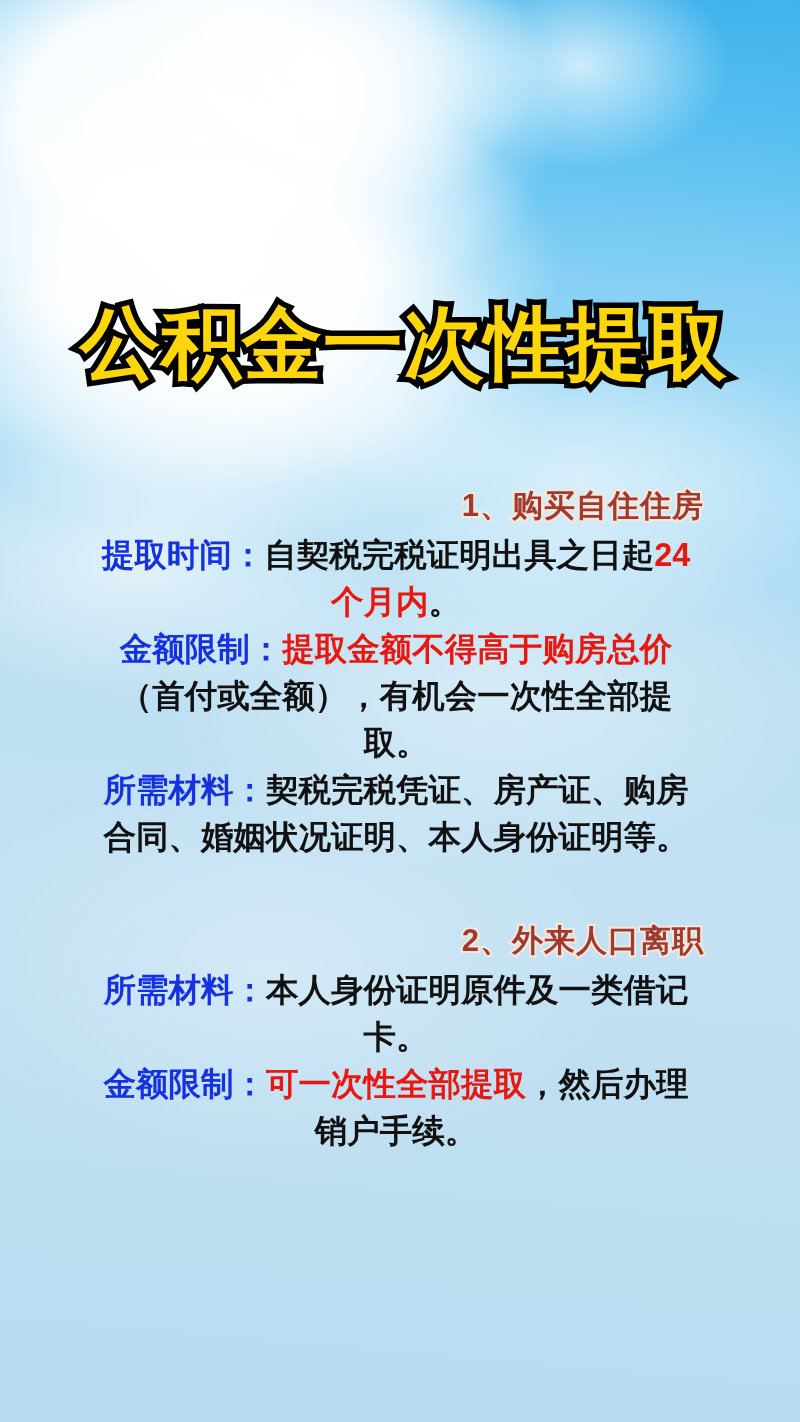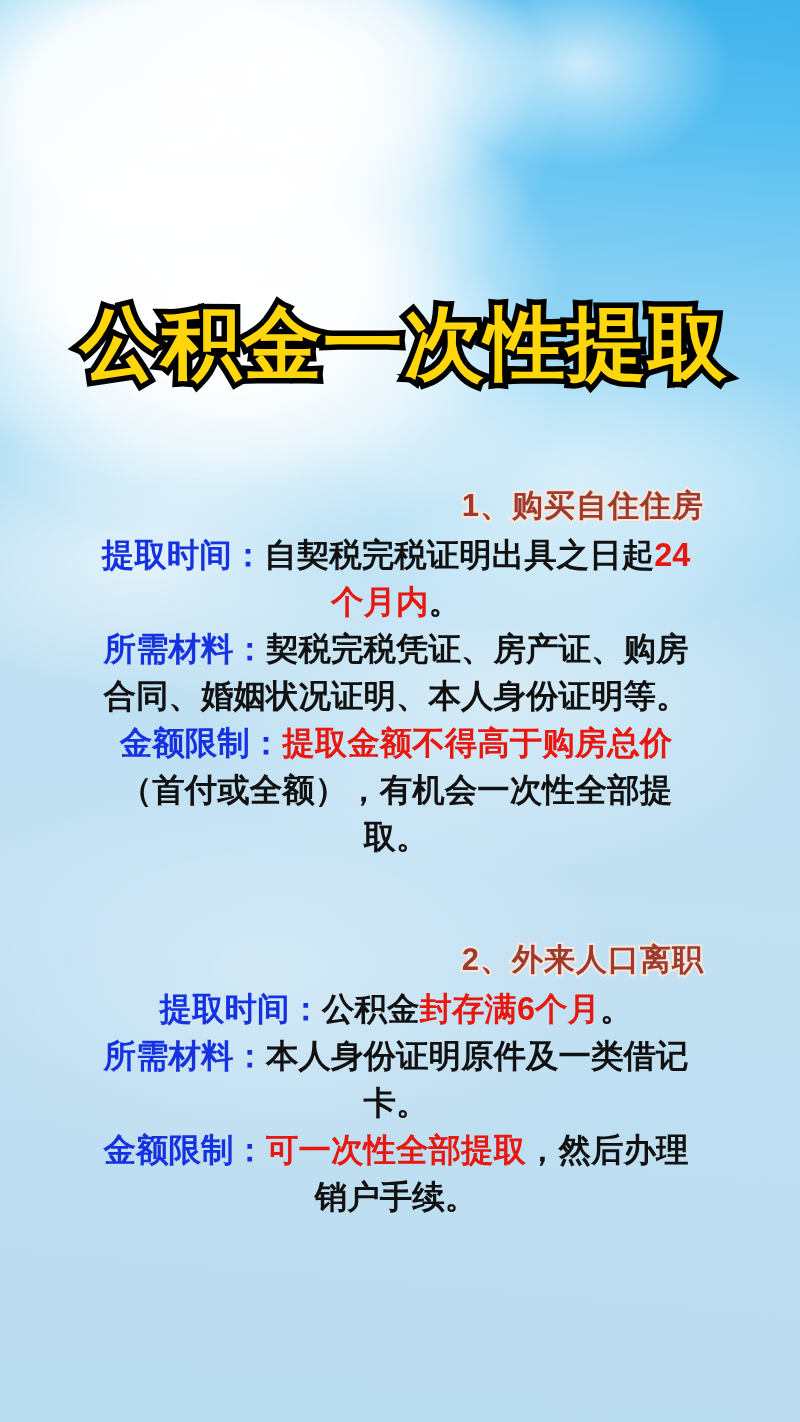--- a/index.html
+++ b/index.html
@@ -62,21 +62,21 @@
     white-space:nowrap;
   }
 
   
   #content{
     position:absolute;
     left:88px; top:486px;
     width:616px;
   }
   .section{ }
-  .section + .section{ margin-top:79px; }
+  .section + .section{ margin-top:60px; }
 
   .sec-head{
     font-size:31px;
     line-height:40px;
     font-weight:bold;
     color:#9E3B2E;
     -webkit-text-stroke:4px #F7E7DC;
     paint-order: stroke fill;
     letter-spacing:1px;
     margin-bottom:6px;
@@ -108,24 +108,23 @@
   <div class="cloud" id="cl6"></div>
   <div class="cloud" id="cl8"></div>
   <div class="cloud" id="cl9"></div>
 
   <div id="title">公积金一次性提取</div>
 
   <div id="content">
       <div class="section">
         <div class="sec-head">1、购买自住住房</div>
         <div class="field"><span class="lbl">提取时间：</span><span class="">自契税完税证明出具之日起</span><span class="hl">24个月内</span><span class="">。</span></div>
+        <div class="field"><span class="lbl">金额限制：</span><span class="hl">提取金额不得高于购房总价</span><span class="">（首付或全额），有机会一次性全部提取。</span></div>
         <div class="field"><span class="lbl">所需材料：</span><span class="">契税完税凭证、房产证、购房合同、婚姻状况证明、本人身份证明等。</span></div>
-        <div class="field"><span class="lbl">金额限制：</span><span class="hl">提取金额不得高于购房总价</span><span class="">（首付或全额），有机会一次性全部提取。</span></div>
       </div>
       <div class="section">
         <div class="sec-head">2、外来人口离职</div>
-        <div class="field"><span class="lbl">提取时间：</span><span class="">公积金</span><span class="hl">封存满6个月</span><span class="">。</span></div>
         <div class="field"><span class="lbl">所需材料：</span><span class="">本人身份证明原件及一类借记卡。</span></div>
         <div class="field"><span class="lbl">金额限制：</span><span class="hl">可一次性全部提取</span><span class="">，然后办理销户手续。</span></div>
       </div>
     </div>
 
 </div>
 
 </body></html>

